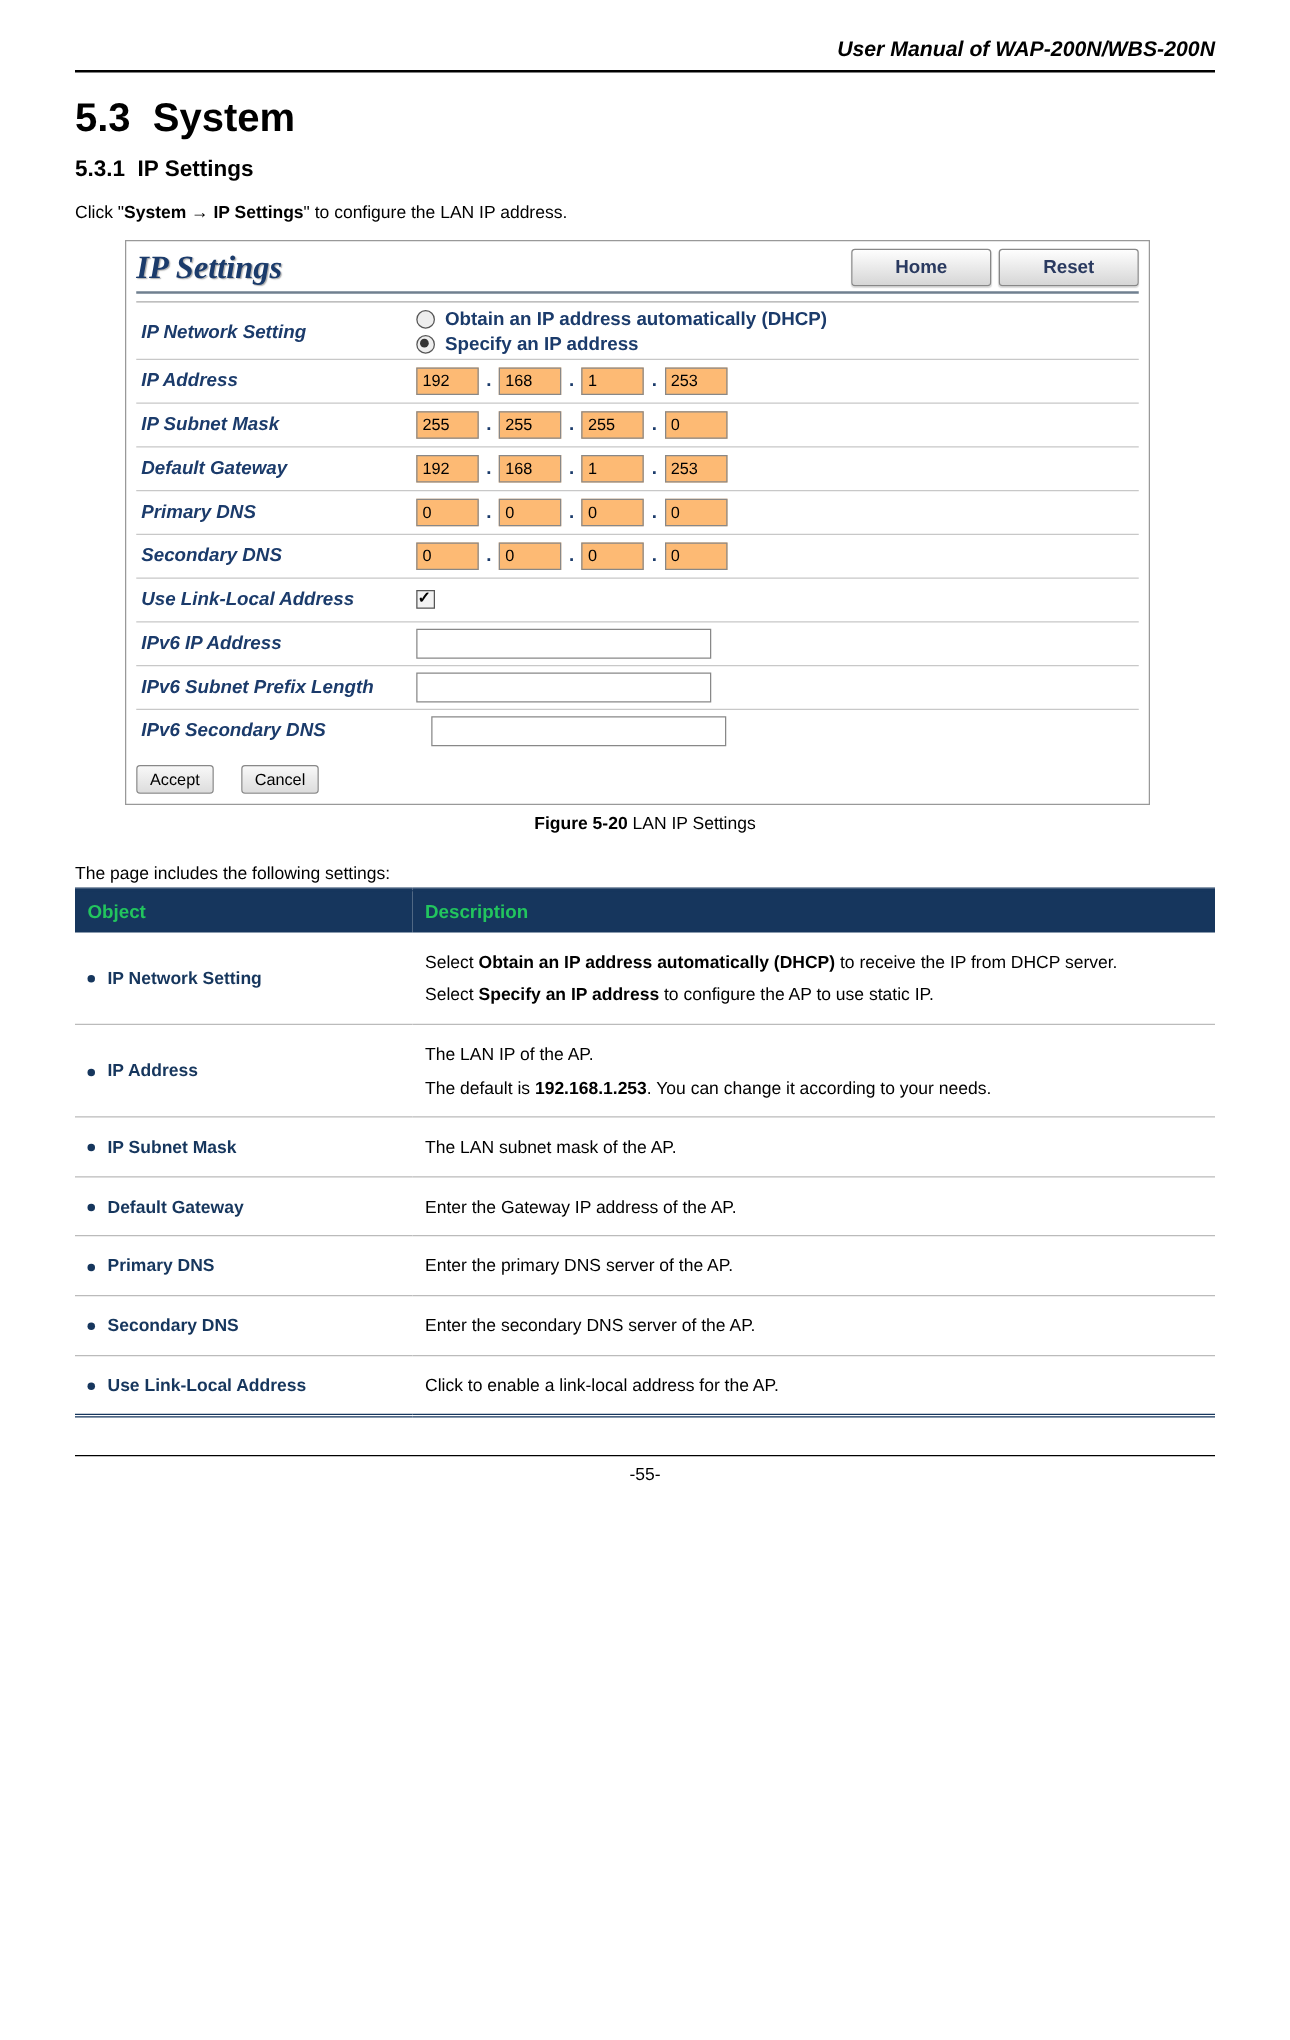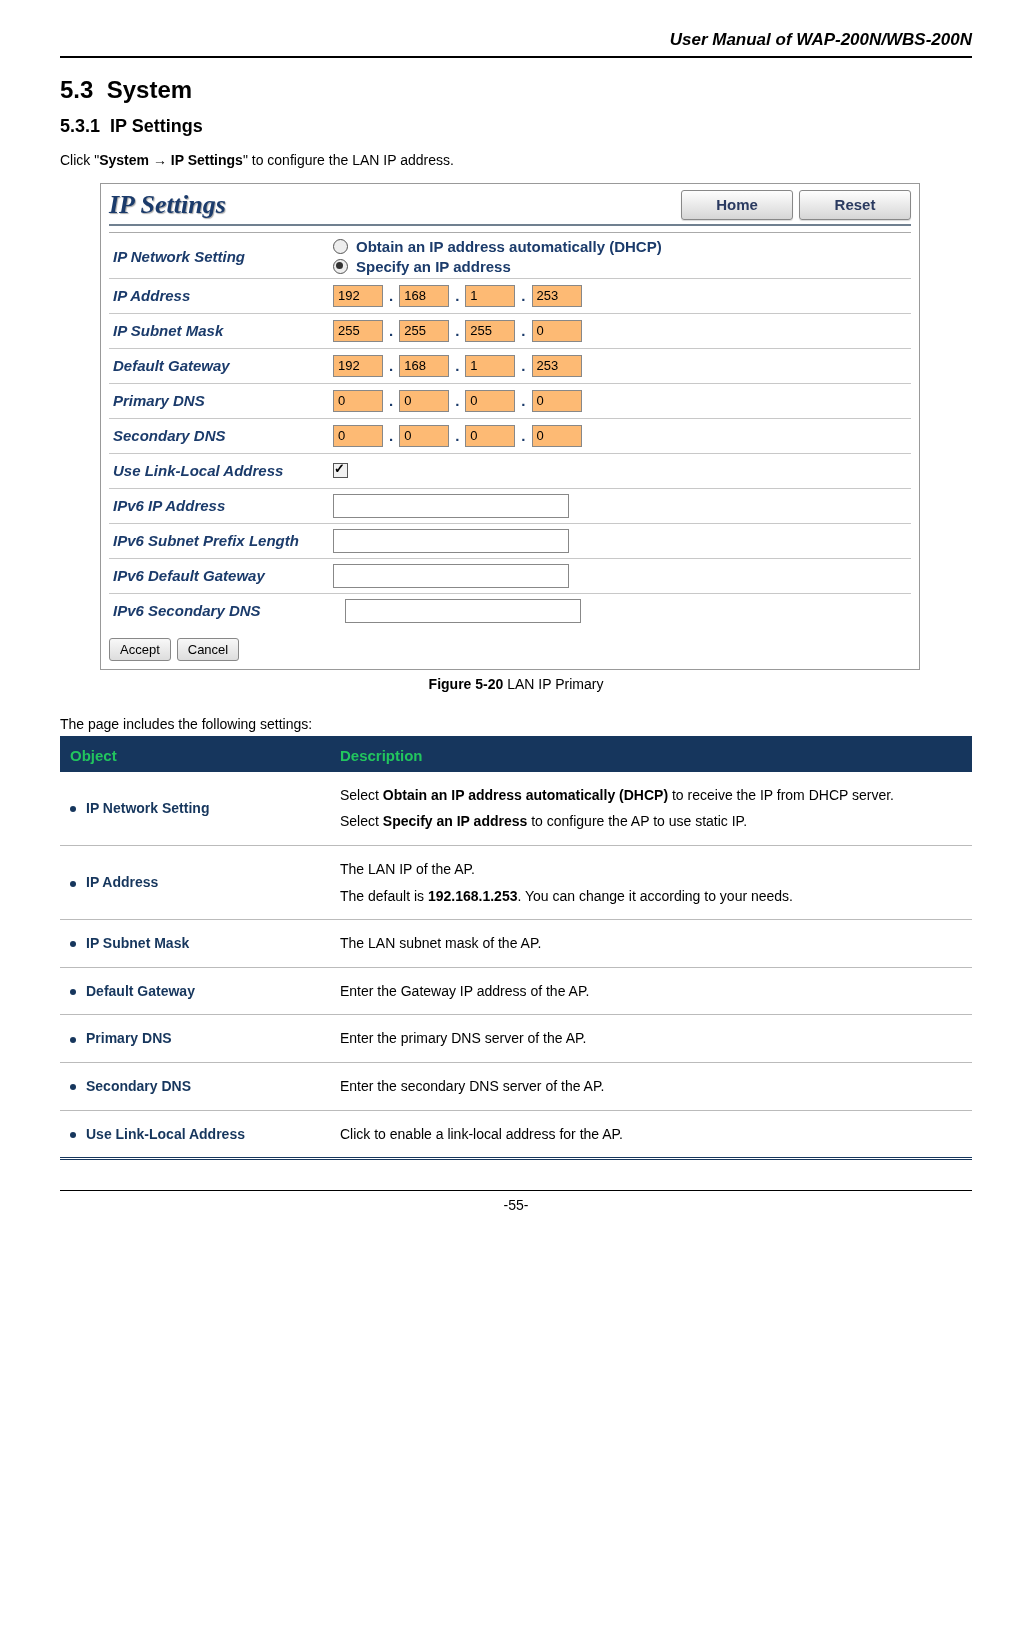--- a/index.html
+++ b/index.html
@@ -13,21 +13,21 @@
     background: #fff;
   }
   .header-right {
     text-align: right;
     font-style: italic;
     font-weight: bold;
     font-size: 17px;
     padding-bottom: 6px;
   }
   .hr-top { border: none; border-top: 2px solid #000; margin: 0 0 18px 0; }
-  .h53 { font-size: 24px; font-weight: bold; margin: 6px 0 12px 0; }
+  .h53 { font-size: 32px; font-weight: bold; margin: 6px 0 12px 0; }
   .h531 { font-size: 18px; font-weight: bold; margin: 0 0 12px 0; }
   .intro { margin: 0 0 10px 0; line-height: 1.7; }
 
   .screenshot {
     border: 1px solid #999;
     width: 820px;
     margin: 0 0 6px 40px;
     box-sizing: border-box;
     padding: 6px 8px 8px 8px;
     background: #fff;
@@ -52,21 +52,21 @@
   .row-label { width: 220px; font-weight: bold; color: #1b3b6b; font-style: italic; font-size: 15px; padding-left: 4px;}
   .row-content { flex: 1; display: flex; align-items: center; gap: 4px; color:#1b3b6b; font-weight:bold; font-size:15px;}
   .radio { width: 13px; height: 13px; border-radius: 50%; border: 1px solid #555; display:inline-block; margin-right:8px; position:relative; background:#eee;}
   .radio.checked::after{content:"";position:absolute;left:2px;top:2px;width:7px;height:7px;border-radius:50%;background:#333;}
   .opt-line { display:flex; align-items:center; margin:3px 0;}
   .ip-input { width: 40px; height: 20px; border: 1px solid #888; background:#fdba74; text-align:left; padding:0 4px; font-size:13px; color:#000; font-weight:normal;}
   .wide-input { width: 230px; height: 20px; border: 1px solid #888; background:#fff;}
   .dot { color:#1b3b6b; font-weight:bold; padding:0 2px;}
   .checkbox { width:13px; height:13px; border:1px solid #555; display:inline-block; position:relative; background:#f2f2f2;}
   .checkbox.checked::after{content:"✓"; position:absolute; left:0; top:-3px; font-size:13px; color:#000;}
-  .btn-row { margin-top: 10px; display:flex; gap:6px;}
+  .btn-row { margin-top: 10px; display:flex; gap:22px;}
   .smallbtn { padding: 3px 10px; background: linear-gradient(#f8f8f8,#ddd); border:1px solid #888; border-radius:3px; font-size:13px;}
 
   .figcap { text-align:center; margin: 4px 0 24px 0;}
   .figcap b { font-weight:bold;}
 
   .settings-intro { margin: 0 0 4px 0;}
   .desc-table { width: 100%; border-collapse: collapse; border-top: 3px double #16365d; border-bottom: 3px double #16365d;}
   .desc-table th { background: #16365d; color:#22c55e; text-align:left; padding:8px 10px; font-size:15px; font-weight:bold;}
   .desc-table td { padding: 10px 10px; border-bottom: 1px solid #bbb; vertical-align: middle; line-height:1.9;}
   .desc-table td.obj { color: #16365d; font-weight:bold; width: 250px;}
@@ -193,42 +193,36 @@
           <input class="wide-input" style="">
         </div>
     </div>
     <div class="row">
       <div class="row-label">IPv6 Subnet Prefix Length</div>
       <div class="row-content">
           <input class="wide-input" style="">
         </div>
     </div>
     <div class="row">
-      <div class="row-label">IPv6 Default Gateway</div>
-      <div class="row-content">
-          <input class="wide-input" style="">
-        </div>
-    </div>
-    <div class="row">
       <div class="row-label">IPv6 Secondary DNS</div>
       <div class="row-content">
           <input class="wide-input" style="">
         </div>
     </div>
   </div>
 
   <div class="btn-row">
     <div class="smallbtn">Accept</div>
     <div class="smallbtn">Cancel</div>
   </div>
 </div>
 
 <div class="figcap">
   <b>Figure 5-20</b>
-  <span>LAN IP Primary</span>
+  <span>LAN IP Settings</span>
 </div>
 
 <p class="settings-intro">The page includes the following settings:</p>
 
 <table class="desc-table">
   <thead>
     <tr>
       <th>Object</th>
       <th>Description</th>
     </tr>

